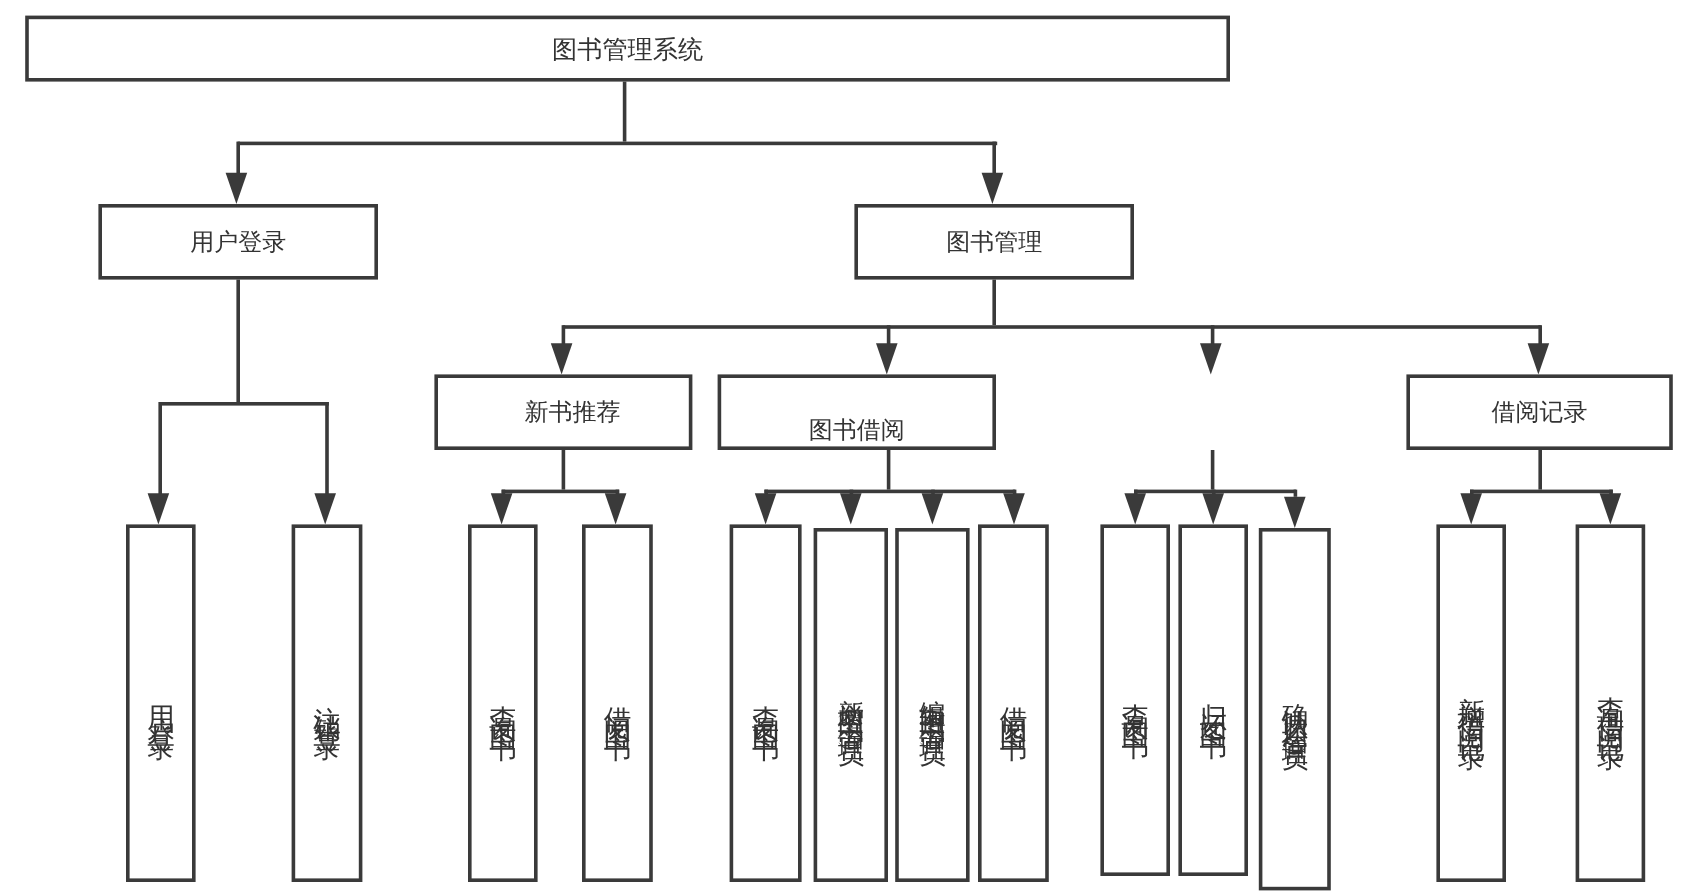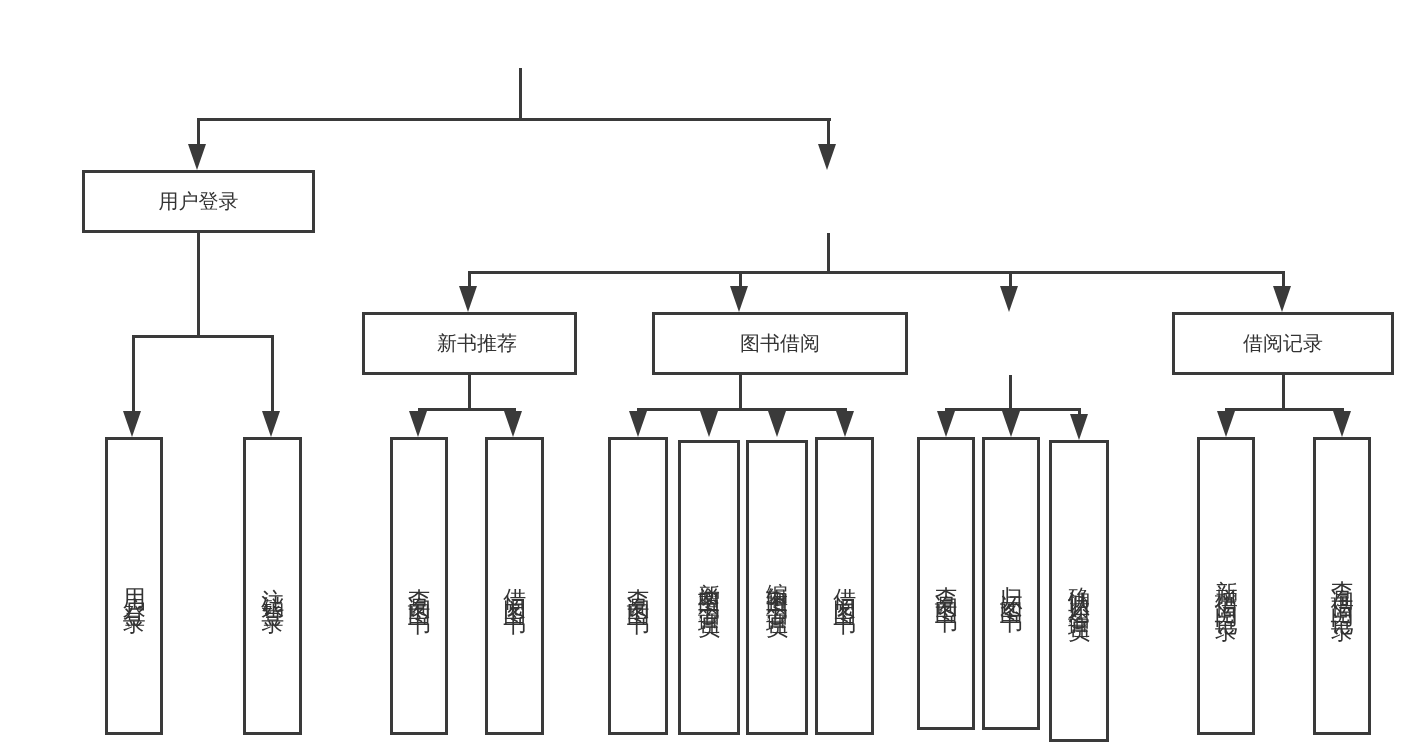--- a/index.html
+++ b/index.html
@@ -32,30 +32,36 @@
     position:absolute; right:6px; bottom:6px; font-size:20px;
     color:#c3c5cb; letter-spacing:1px;
     text-shadow:0 0 1px #ffffff;
   }
 </style>
 </head>
 <body>
 
 <div id="stage">
 
+  <div class="box root" style="left:21px; top:13px; width:1004px; height:55px;">
+    <span>图书管理系统</span>
+  </div>
 
   <div class="line" style="left:519px; top:68px; width:3px; height:50px;"></div>
   <div class="line" style="left:198px; top:118px; width:633px; height:3px;"></div>
   <div class="line" style="left:197px; top:118px; width:3px; height:28px;"></div>
   <div class="arrow" style="left:188px; top:144px;"></div>
   <div class="line" style="left:827px; top:118px; width:3px; height:28px;"></div>
   <div class="arrow" style="left:818px; top:144px;"></div>
 
   <div class="box" style="left:82px; top:170px; width:233px; height:63px;">
     <span>用户登录</span>
+  </div>
+  <div class="box" style="left:712px; top:170px; width:233px; height:63px;">
+    <span>图书管理</span>
   </div>
 
   <div class="line" style="left:197px; top:233px; width:3px; height:102px;"></div>
   <div class="line" style="left:133px; top:335px; width:141px; height:3px;"></div>
   <div class="line" style="left:132px; top:335px; width:3px; height:78px;"></div>
   <div class="arrow" style="left:123px; top:411px;"></div>
   <div class="line" style="left:271px; top:335px; width:3px; height:78px;"></div>
   <div class="arrow" style="left:262px; top:411px;"></div>
 
   <div class="line" style="left:827px; top:233px; width:3px; height:38px;"></div>
@@ -65,21 +71,21 @@
   <div class="line" style="left:739px; top:271px; width:3px; height:17px;"></div>
   <div class="arrow" style="left:730px; top:286px;"></div>
   <div class="line" style="left:1009px; top:271px; width:3px; height:17px;"></div>
   <div class="arrow" style="left:1000px; top:286px;"></div>
   <div class="line" style="left:1282px; top:271px; width:3px; height:17px;"></div>
   <div class="arrow" style="left:1273px; top:286px;"></div>
 
   <div class="box" style="left:362px; top:312px; width:215px; height:63px;padding-left:15px;">
     <span>新书推荐</span>
   </div>
-  <div class="box" style="left:652px; top:312px; width:256px; height:63px;">
+  <div class="box" style="left:598px; top:312px; width:232px; height:63px;align-items:flex-end;">
     <span>图书借阅</span>
   </div>
   <div class="box" style="left:1172px; top:312px; width:222px; height:63px;">
     <span>借阅记录</span>
   </div>
 
   <div class="line" style="left:468px; top:375px; width:3px; height:33px;"></div>
   <div class="line" style="left:418px; top:408px; width:98px; height:3px;"></div>
   <div class="line" style="left:418px; top:408px; width:3px; height:6px;"></div>
   <div class="arrow" style="left:409px; top:411px;"></div>

